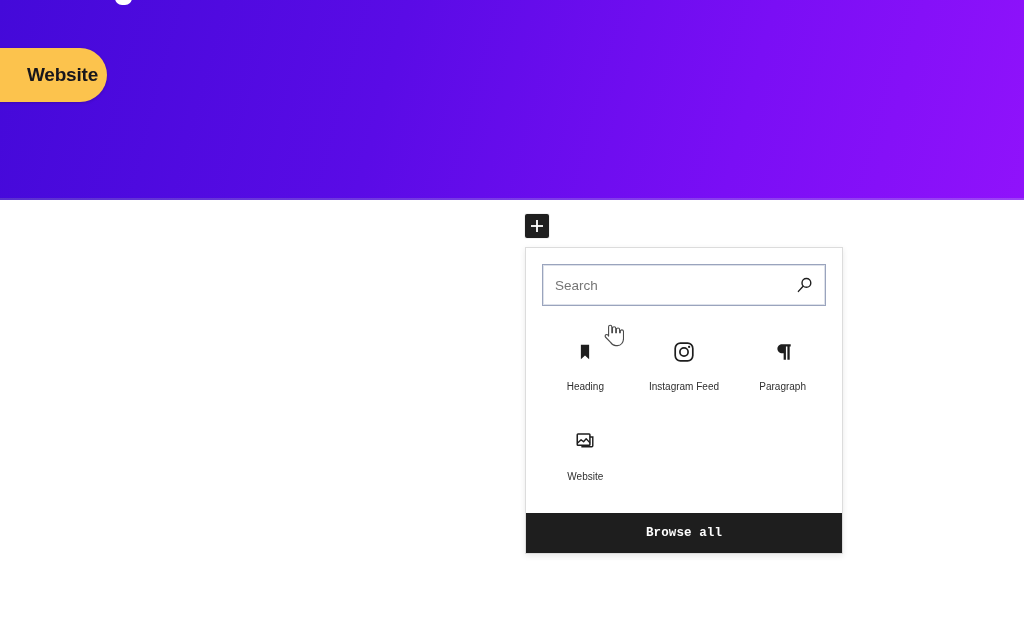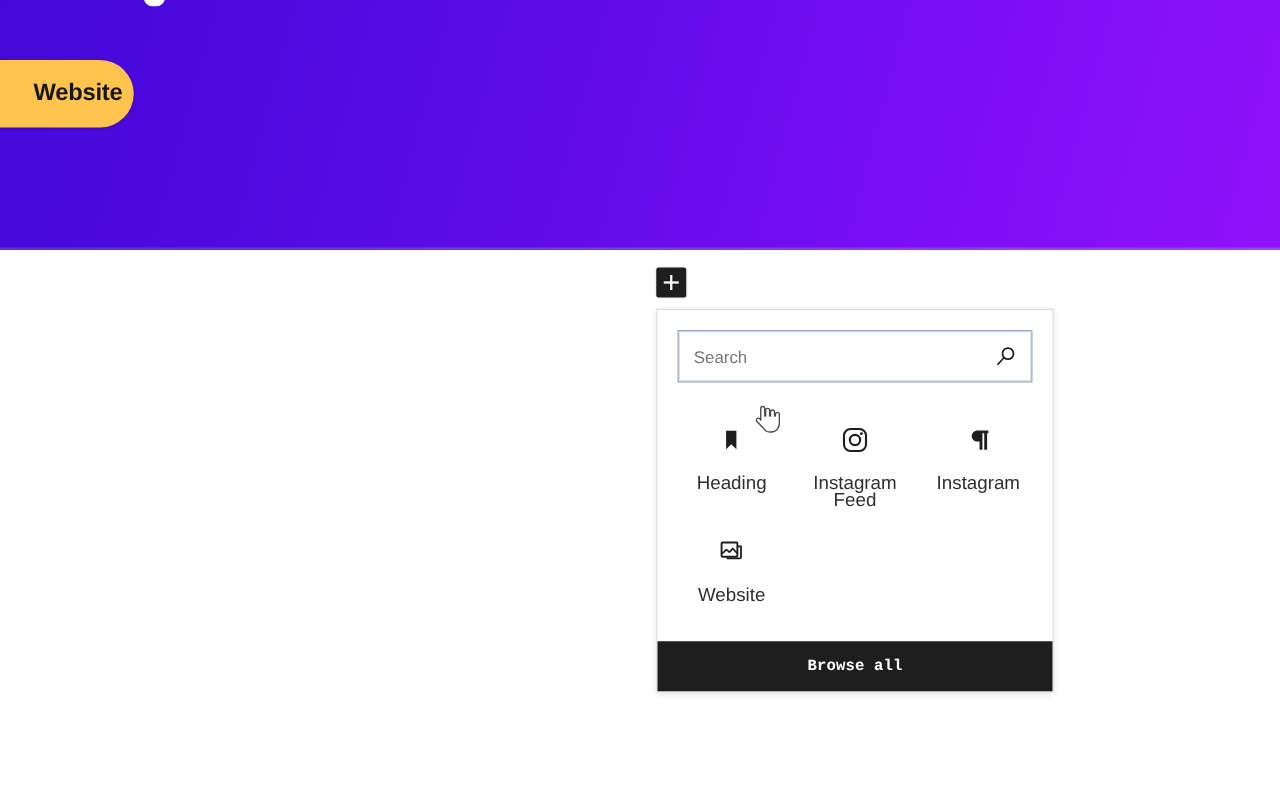--- a/index.html
+++ b/index.html
@@ -173,21 +173,21 @@
     width: 24px;
     height: 24px;
     display: flex;
     align-items: center;
     justify-content: center;
     margin-bottom: 16px;
     color: #1e1e1e;
   }
   .block-icon svg { display: block; }
   .block-label {
-    font-size: 15px;
+    font-size: 10px;
     line-height: 14px;
     color: #2f2f2f;
     text-align: center;
     max-width: 84px;
     word-wrap: break-word;
   }
 
   
   #browse-all {
     height: 40px;
@@ -272,21 +272,21 @@
       </span>
       <span class="block-label">Instagram Feed</span>
     </button>
 
     <button class="block-item">
       <span class="block-icon">
         <svg width="22" height="22" viewBox="0 0 24 24" aria-hidden="true">
           <path d="M18.4 3.6H11.1c-2.9 0-5.2 2.1-5.2 4.9s2.3 4.9 5.2 4.9h1.6v7.0h2.5V6.1h1.6v14.3h2.5V6.1h1.1V3.6h-1.0z" fill="#1e1e1e"></path>
         </svg>
       </span>
-      <span class="block-label">Instagram</span>
+      <span class="block-label">Paragraph</span>
     </button>
 
 
     <button class="block-item">
       <span class="block-icon">
         <svg width="23" height="23" viewBox="0 0 24 24" aria-hidden="true">
           <path d="M8.4 7.4h11.2v9.0a1 1 0 0 1-1 1H8.4z" fill="none" stroke="#1e1e1e" stroke-width="1.5"></path>
           <rect x="3.4" y="4.2" width="13.2" height="11.8" rx="0.8" fill="#ffffff" stroke="#1e1e1e" stroke-width="1.6"></rect>
           <path d="M4.3 13.0l3.1-2.9 2.6 2.1 2.7-3.0 3.5 3.7" fill="none" stroke="#1e1e1e" stroke-width="1.45" stroke-linecap="round" stroke-linejoin="round"></path>
         </svg>

